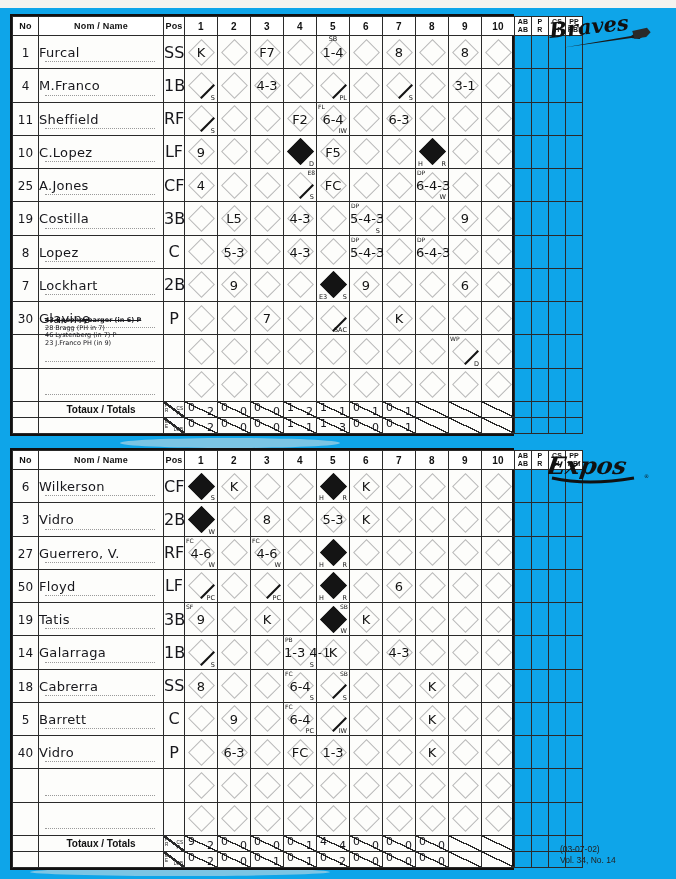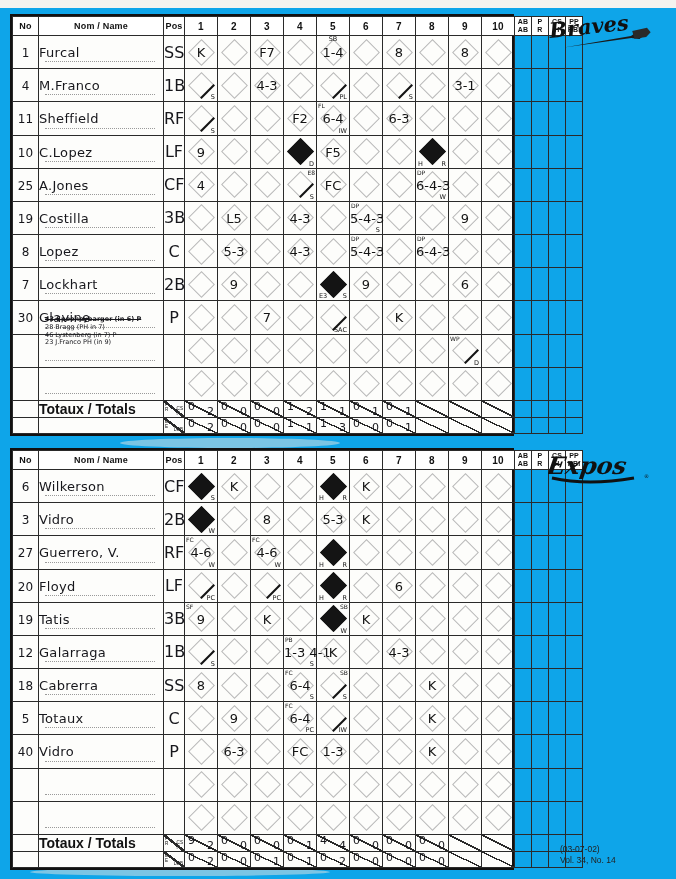--- a/index.html
+++ b/index.html
@@ -81,21 +81,21 @@
     white-space:pre;text-align:center;
   }
   .m-center{left:0;right:0;top:50%;transform:translateY(-50%);font-size:13px;line-height:13px;}
   .m-tl{left:1px;top:1px;font-size:6px;line-height:6.5px;text-align:left;}
   .m-tr{right:1px;top:1px;font-size:6px;line-height:6.5px;text-align:right;}
   .m-bl{left:2px;bottom:0px;font-size:6.5px;line-height:7px;text-align:left;}
   .m-br{right:2px;bottom:0px;font-size:6.5px;line-height:7px;text-align:right;}
   .m-t{left:0;right:0;top:0px;font-size:6.5px;line-height:7px;}
 
   
-  td.tot-label{text-align:left;vertical-align:middle;font-size:14px;font-weight:bold;}
+  td.tot-label{text-align:center;vertical-align:middle;font-size:10px;font-weight:bold;}
   td.tot-key{font-size:4.6px;line-height:5px;color:#111;position:relative;}
   .tk-a{position:absolute;left:1px;top:1px;}
   .tk-b{position:absolute;right:1px;bottom:1px;}
   td.split{position:relative;}
   td.split .slash{
     position:absolute;left:0;top:0;width:100%;height:100%;
     background:linear-gradient(to top right,transparent 47.5%,#2a2a2a 47.5%,#2a2a2a 52.5%,transparent 52.5%);
   }
   td.split .tv-a{position:absolute;left:3px;top:0px;font-size:11px;line-height:12px;}
   td.split .tv-b{position:absolute;right:3px;bottom:-1px;font-size:11px;line-height:12px;}
@@ -1228,21 +1228,21 @@
               <div class="dcell">
                 <div class="diamond"></div>
               </div>
             </td>
             <td></td>
             <td></td>
             <td></td>
             <td></td>
           </tr>
           <tr>
-            <td class="no-cell"><span class="hw hw-no">20</span></td>
+            <td class="no-cell"><span class="hw hw-no">50</span></td>
             <td class="name-cell"><span class="hw hw-name name-txt">Floyd</span><span class="name-rule"></span></td>
             <td class="pos-cell"><span class="hw hw-pos">LF</span></td>
             <td>
               <div class="dcell">
                 <div class="diamond"></div>
                 <div class="path p1"></div>
                 <div class="mark m-br hw">PC</div>
               </div>
             </td>
             <td>
@@ -1359,21 +1359,21 @@
               <div class="dcell">
                 <div class="diamond"></div>
               </div>
             </td>
             <td></td>
             <td></td>
             <td></td>
             <td></td>
           </tr>
           <tr>
-            <td class="no-cell"><span class="hw hw-no">12</span></td>
+            <td class="no-cell"><span class="hw hw-no">14</span></td>
             <td class="name-cell"><span class="hw hw-name name-txt">Galarraga</span><span class="name-rule"></span></td>
             <td class="pos-cell"><span class="hw hw-pos">1B</span></td>
             <td>
               <div class="dcell">
                 <div class="diamond"></div>
                 <div class="path p1"></div>
                 <div class="mark m-br hw">S</div>
               </div>
             </td>
             <td>
@@ -1493,21 +1493,21 @@
                 <div class="diamond"></div>
               </div>
             </td>
             <td></td>
             <td></td>
             <td></td>
             <td></td>
           </tr>
           <tr>
             <td class="no-cell"><span class="hw hw-no">5</span></td>
-            <td class="name-cell"><span class="hw hw-name name-txt">Totaux</span><span class="name-rule"></span></td>
+            <td class="name-cell"><span class="hw hw-name name-txt">Barrett</span><span class="name-rule"></span></td>
             <td class="pos-cell"><span class="hw hw-pos">C</span></td>
             <td>
               <div class="dcell">
                 <div class="diamond"></div>
               </div>
             </td>
             <td>
               <div class="dcell">
                 <div class="diamond"></div>
                 <div class="mark m-center hw">9</div>

